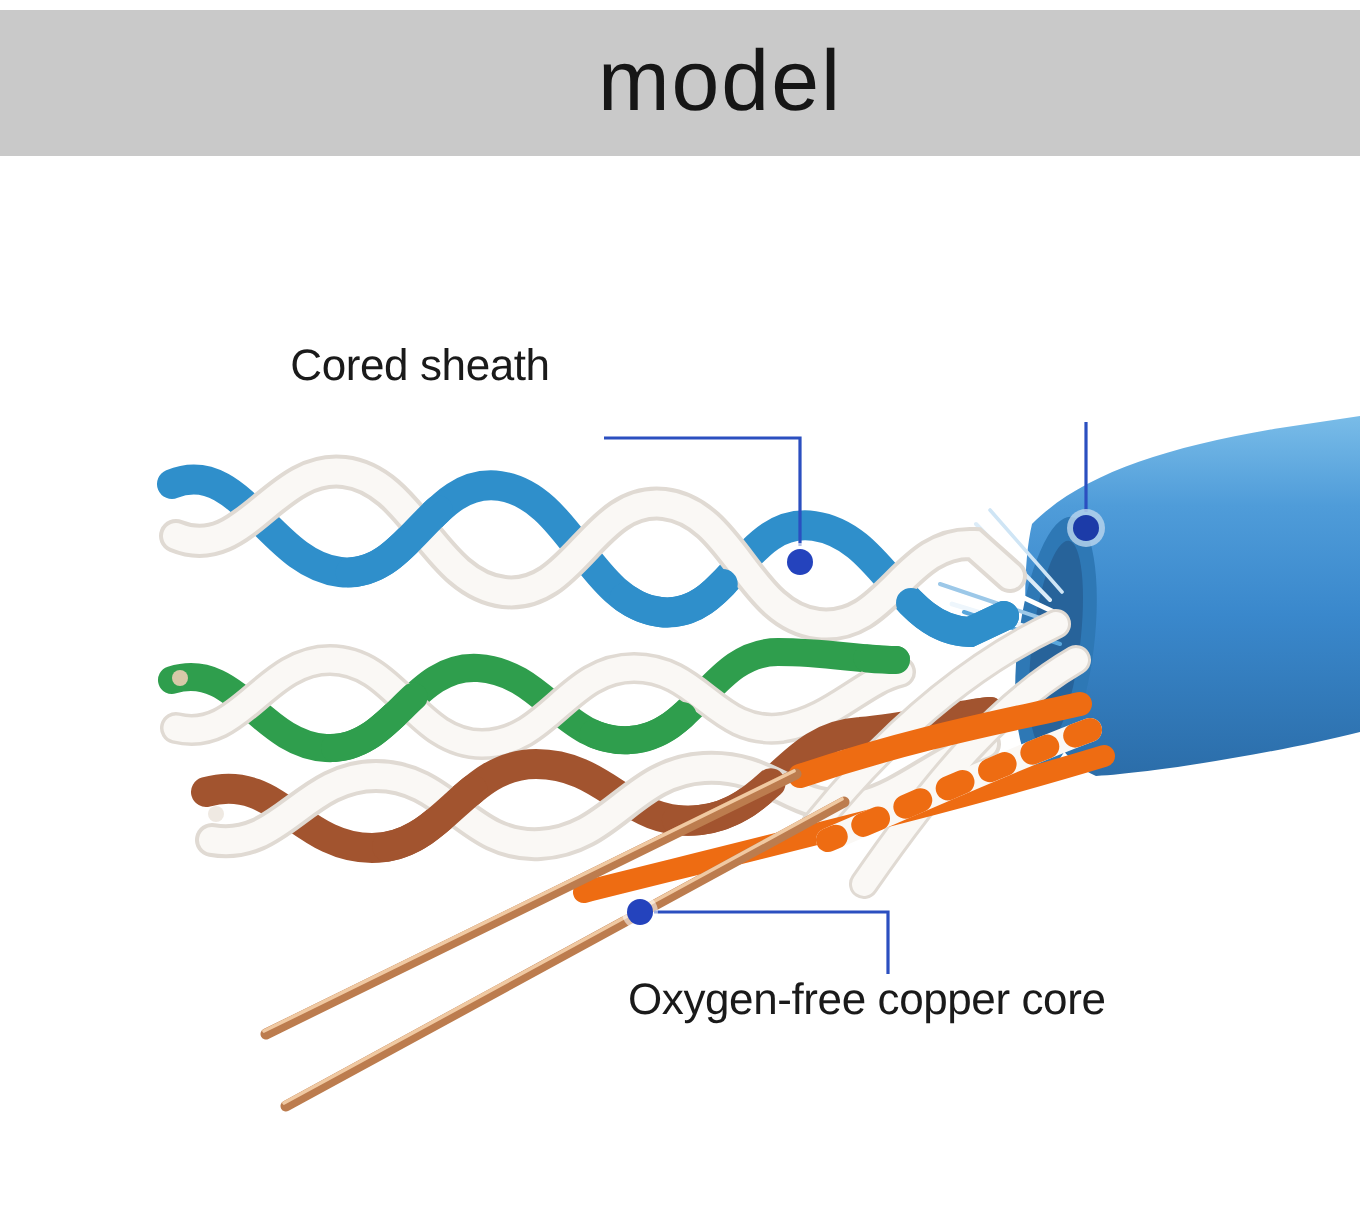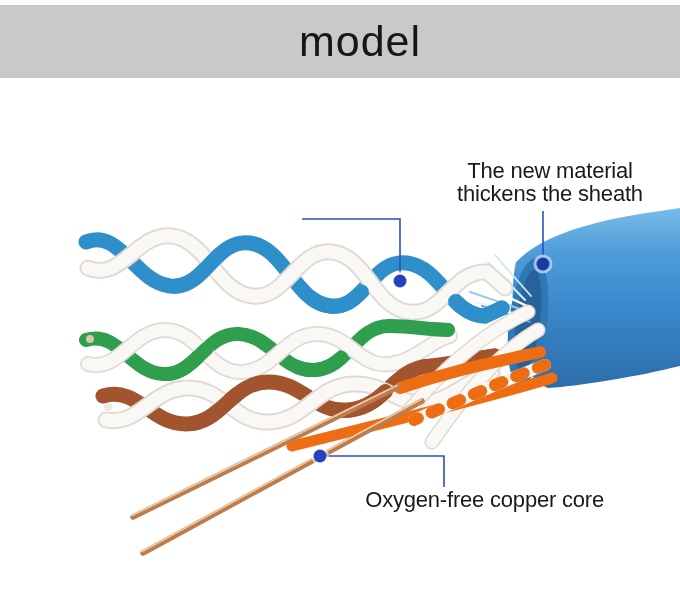--- a/index.html
+++ b/index.html
@@ -104,25 +104,22 @@
       </g>
 
       <g fill="none">
         <path stroke-width="1.6" d="M327,456 L444,456 L444,487" stroke="#2b4fc0"></path>
         <circle cx="320" cy="456" r="9" opacity="0.55" fill="#ffffff"></circle>
         <circle cx="320" cy="456" r="6.5" fill="#2443bd"></circle>
       </g>
     </svg>
 
     <div class="label label-center" style="left:95px;top:171px;width:230px;">
+      <div>Cored sheath</div>
     </div>
 
-    <div class="label label-center" style="left:425px;top:159px;width:250px;">
-      <div>The new material</div>
-      <div>thickens the sheath</div>
-    </div>
 
-    <div class="label" style="left:314px;top:488px;width:290px;text-align:right;">
+    <div class="label" style="left:314px;top:488px;width:290px;">
       <div>Oxygen-free copper core</div>
     </div>
   </div>
 
 </div>
 
 </body></html>

